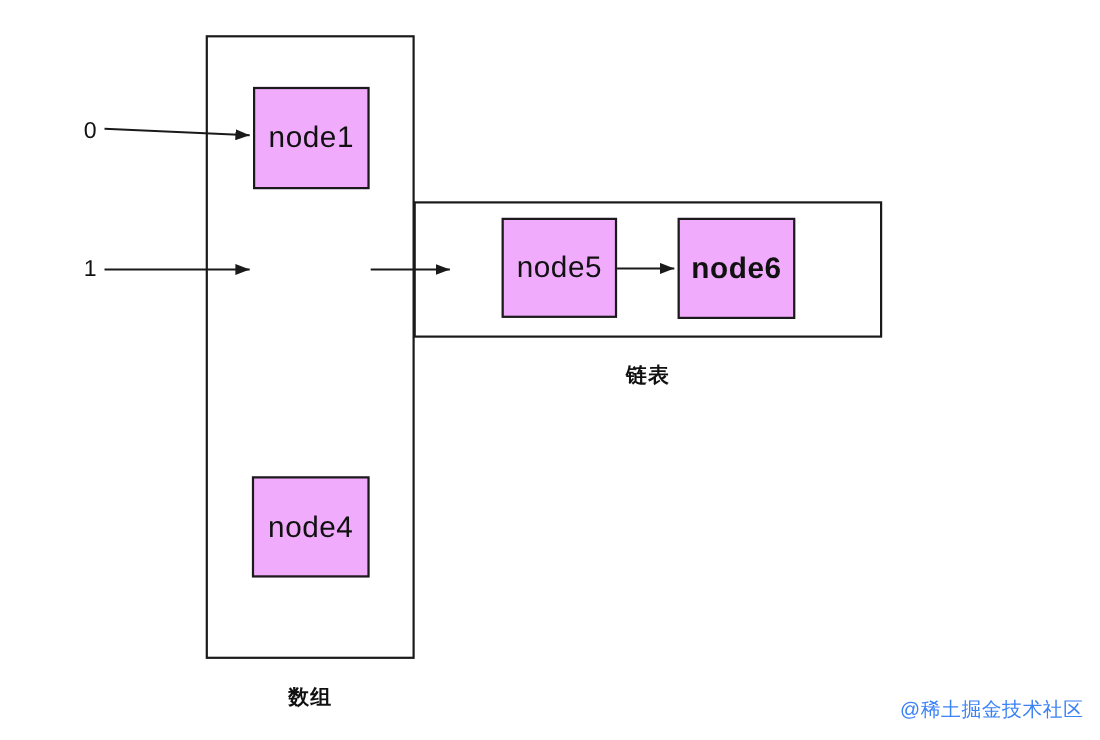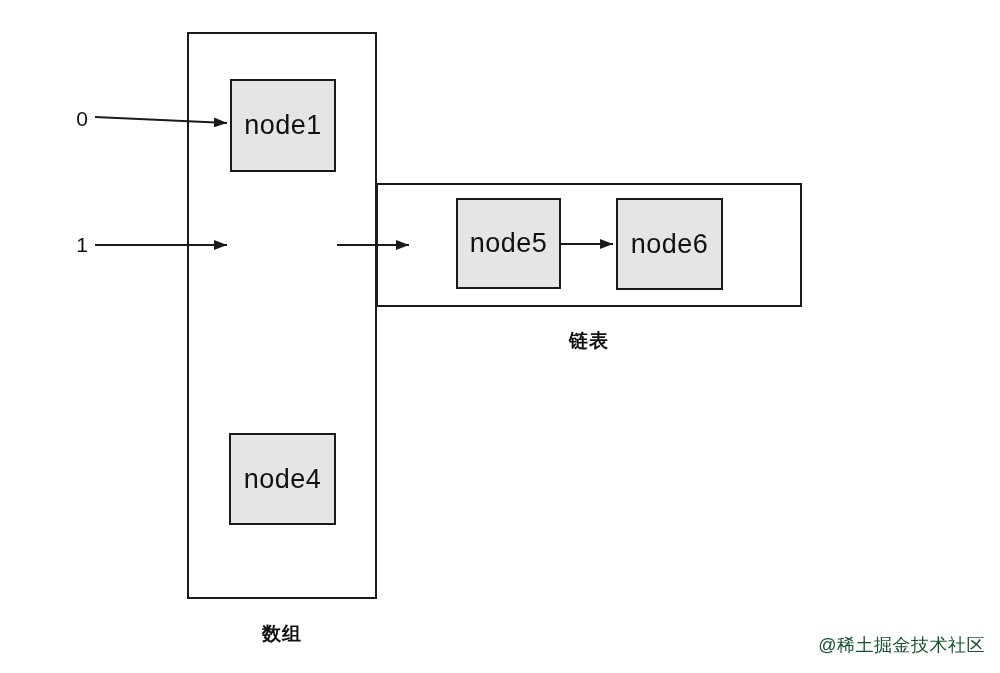--- a/index.html
+++ b/index.html
@@ -28,34 +28,34 @@
     border: 2px solid #1a1a1a;
     box-sizing: border-box;
     background: transparent;
   }
   .array-rect  { left: 187px; top: 32px;  width: 190px; height: 567px; }
   .list-rect   { left: 376px; top: 183px; width: 426px; height: 124px; }
   .node-box {
     position: absolute;
     border: 2px solid #1a1a1a;
     box-sizing: border-box;
-    background: #e5e5e5;
+    background: #f0abfc;
     display: flex;
     align-items: center;
     justify-content: center;
     font-size: 27px;
     color: #111111;
     letter-spacing: 0.5px;
   }
   .n1 { left: 230px; top: 79px;  width: 106px; height: 93px; }
   .n2 { left: 229px; top: 198px; width: 107px; height: 95px; }
   .n3 { left: 229px; top: 317px; width: 106px; height: 92px; }
   .n4 { left: 229px; top: 433px; width: 107px; height: 92px; }
   .n5 { left: 412px; top: 198px; width: 105px; height: 91px; margin-left: 44px; }
-  .n6 { left: 616px; top: 198px; width: 107px; height: 92px; }
+  .n6 { left: 616px; top: 198px; width: 107px; height: 92px; font-weight: bold; }
   .index-label {
     position: absolute;
     font-size: 21px;
     color: #111111;
     transform: translate(-50%, -50%);
   }
   .idx0 { left: 82px; top: 119px; }
   .idx1 { left: 82px; top: 245px; }
   .caption {
     position: absolute;
@@ -65,21 +65,21 @@
     letter-spacing: 1px;
     font-weight: bold;
   }
   .array-caption { left: 187px; top: 621px; width: 190px; }
   .list-caption  { left: 376px; top: 328px; width: 426px; }
   .watermark {
     position: absolute;
     right: 15px;
     bottom: 16px;
     font-size: 18px;
-    color: #14532d;
+    color: #3b82f6;
     letter-spacing: 0.5px;
   }
 </style>
 </head>
 <body>
 
 <div class="canvas">
 
   <div class="outline-rect array-rect"></div>
   <div class="outline-rect list-rect"></div>

